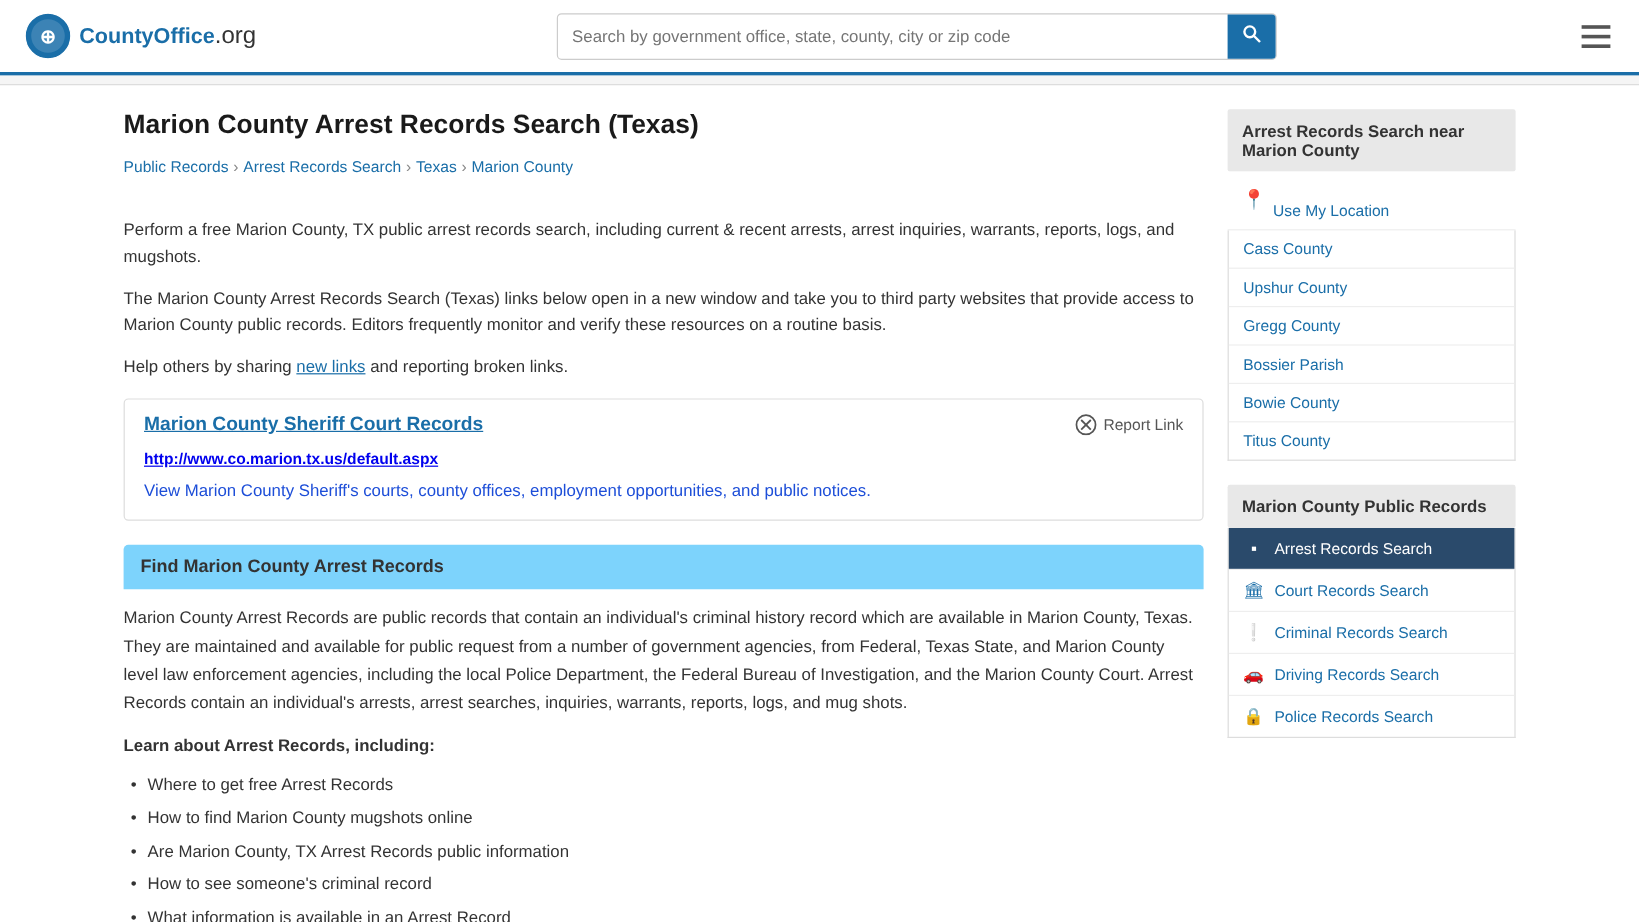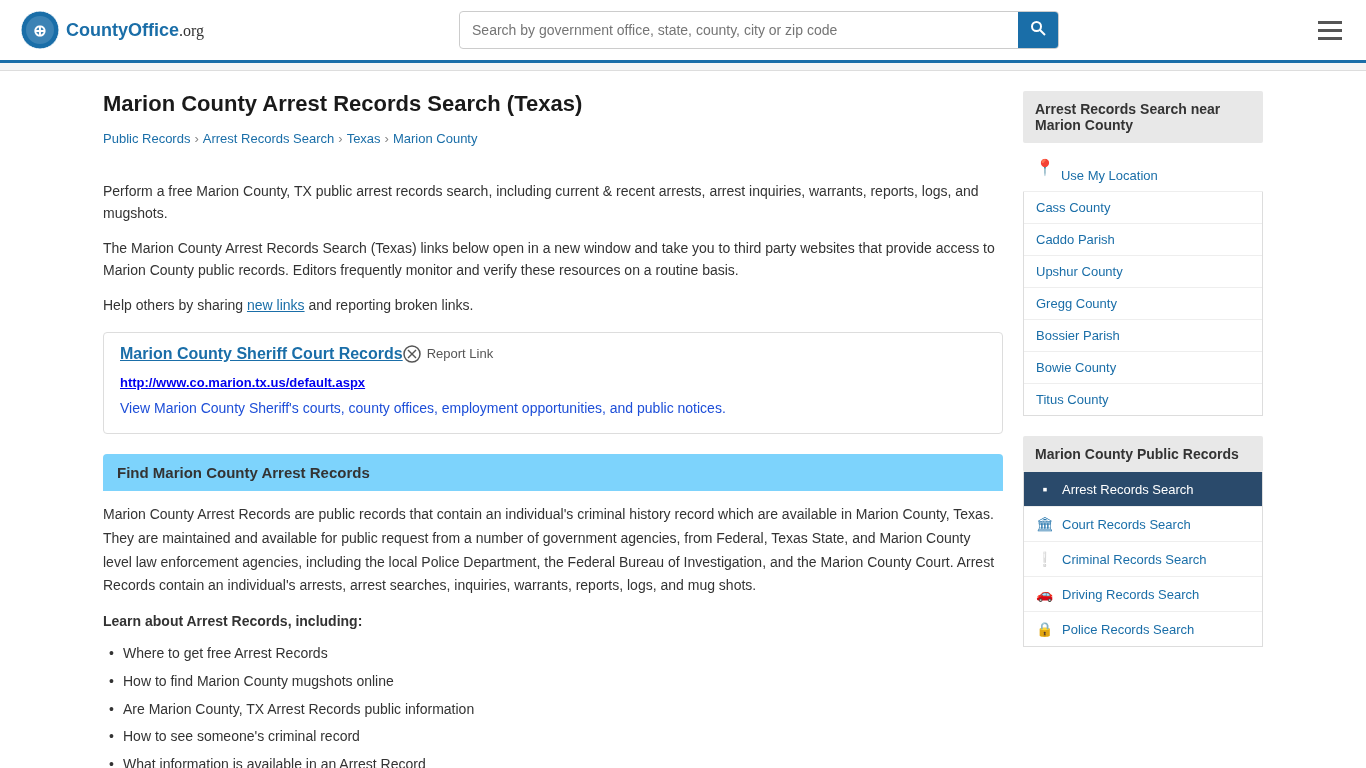--- a/index.html
+++ b/index.html
@@ -124,20 +124,21 @@
 
     
     .record-card {
       border: 1px solid #ddd;
       border-radius: 4px;
       margin: 16px 0;
     }
     .record-card-header {
       padding: 12px 16px;
       display: flex;
+      justify-content: space-between;
       align-items: center;
     }
     .record-card-title {
       font-size: 16px;
       font-weight: bold;
       color: #1a6ea8;
       text-decoration: underline;
       cursor: pointer;
     }
     .report-link-btn {
@@ -293,21 +294,21 @@
 <body>
 
 <header id="header">
   <div id="logo-area">
     <svg id="logo-icon" viewBox="0 0 40 40" xmlns="http://www.w3.org/2000/svg">
       <circle cx="20" cy="20" r="19" fill="#1a6ea8" stroke="#fff" stroke-width="1"></circle>
       <circle cx="20" cy="20" r="14" fill="#fff" opacity="0.15"></circle>
       <text x="20" y="26" text-anchor="middle" fill="white" font-size="16" font-weight="bold" font-family="Arial">⊕</text>
     </svg>
     <div>
-      <span style="color:#1a6ea8;font-weight:bold;font-size:18px;">CountyOffice</span><span style="color:#333;font-size:16px;font-family:Liberation Serif, serif;">.org</span>
+      <span style="color:#1a6ea8;font-weight:bold;font-size:18px;">CountyOffice</span><span style="color:#333;font-size:20px;">.org</span>
     </div>
   </div>
 
   <div id="search-area">
     <div id="search-input-wrapper">
       <input type="text" id="search-input" placeholder="Search by government office, state, county, city or zip code" style="">
       <button id="search-btn">
         <svg width="16" height="16" viewBox="0 0 16 16" fill="white">
             <circle cx="6.5" cy="6.5" r="4.5" stroke="white" stroke-width="2" fill="none"></circle>
             <line x1="10" y1="10" x2="15" y2="15" stroke="white" stroke-width="2"></line>
@@ -387,23 +388,20 @@
     <div class="sidebar-section-title">Arrest Records Search near Marion County</div>
     <div class="use-location-row">
       <span class="location-dot">📍</span>
       <a href="#" class="use-location-link">Use My Location</a>
     </div>
     <ul class="sidebar-nearby-list">
       <li>
           <a href="#">Cass County</a>
         </li>
       <li>
-          <a href="#">Caddo Parish</a>
-        </li>
-      <li>
           <a href="#">Upshur County</a>
         </li>
       <li>
           <a href="#">Gregg County</a>
         </li>
       <li>
           <a href="#">Bossier Parish</a>
         </li>
       <li>
           <a href="#">Bowie County</a>

